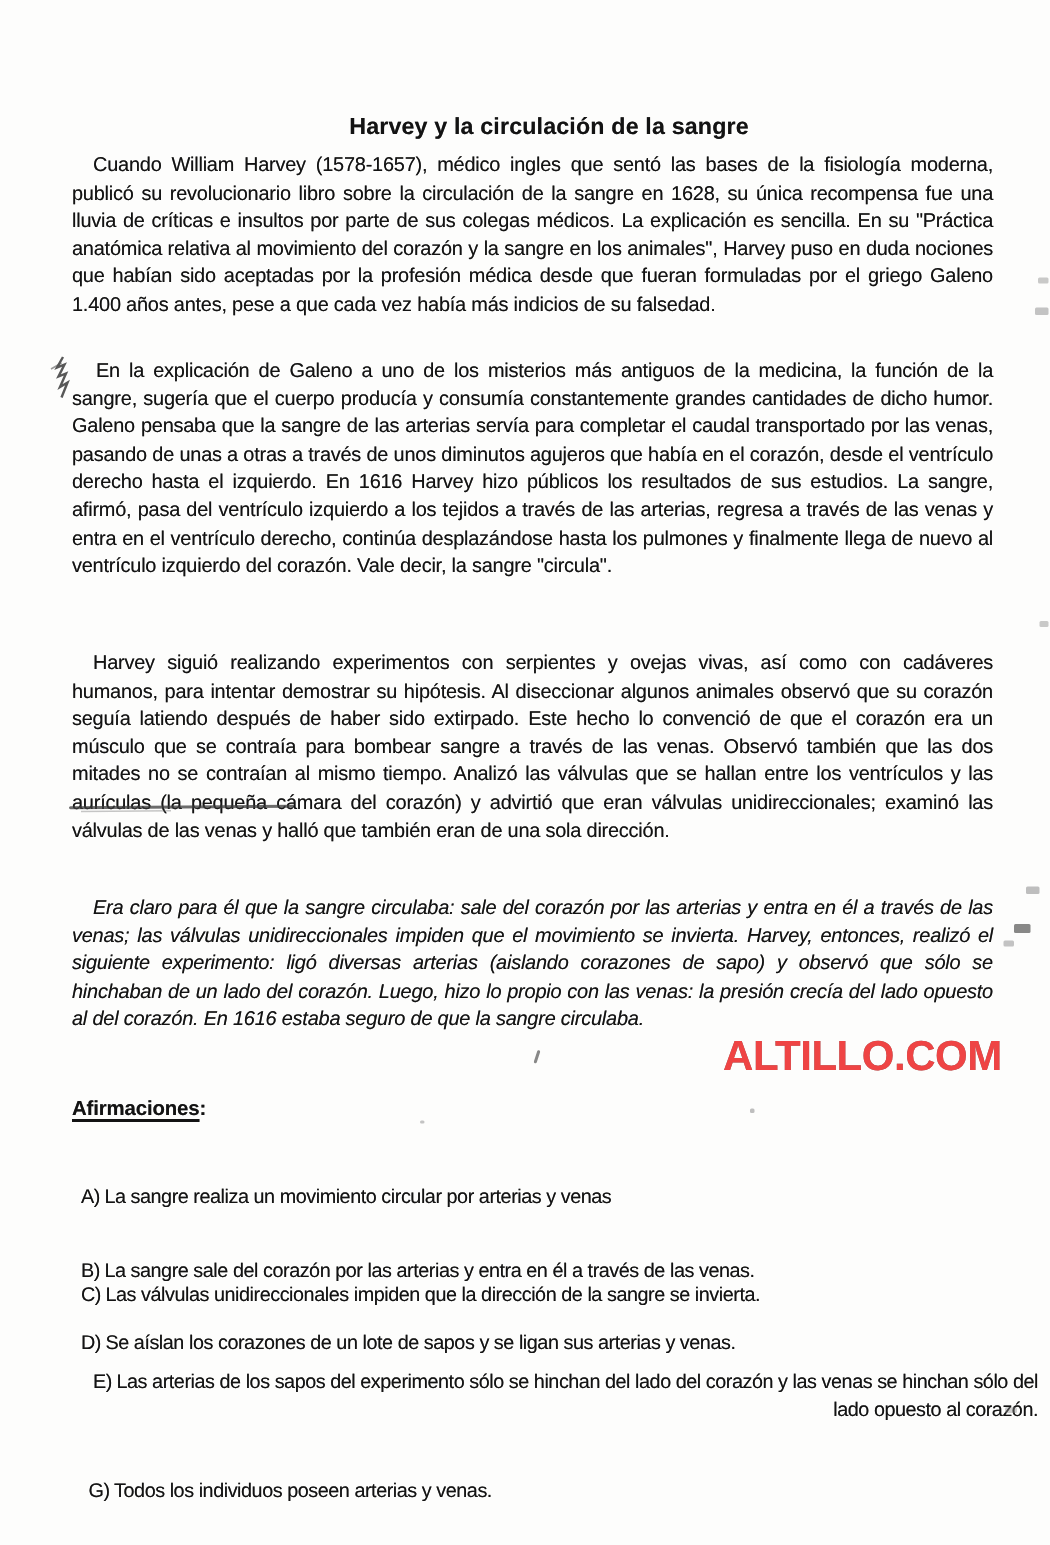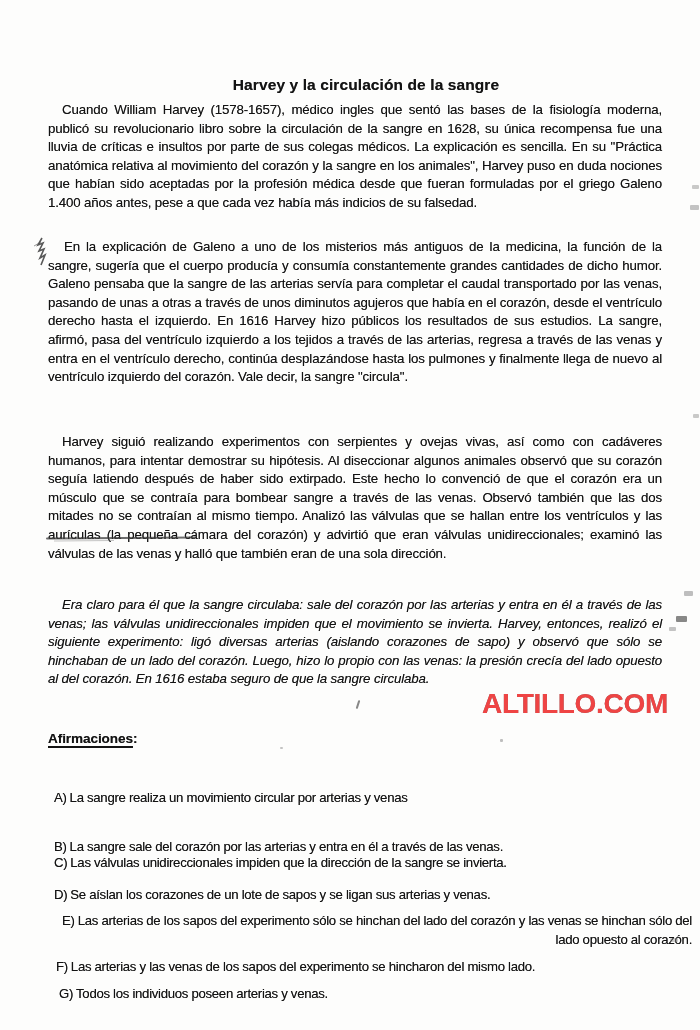--- a/index.html
+++ b/index.html
@@ -104,21 +104,20 @@
   <div class="item item-a"><span class="letter">A)</span><span>La sangre realiza un movimiento circular por arterias y venas</span></div>
 
   <div class="item item-b"><span class="letter">B)</span><span>La sangre sale del corazón por las arterias y entra en él a través de las venas.</span></div>
 
   <div class="item item-d"><span class="letter">D)</span><span>Se aíslan los corazones de un lote de sapos y se ligan sus arterias y venas.</span></div>
 
   <div class="item item-c"><span class="letter">C)</span><span>Las válvulas unidireccionales impiden que la dirección de la sangre se invierta.</span></div>
 
   <div class="item item-e"><span class="letter">E)</span><span>Las arterias de los sapos del experimento sólo se hinchan del lado del corazón y las venas se hinchan sólo del lado opuesto al corazón.</span></div>
 
-  <div class="item item-f"><span class="letter">F)</span><span>Las arterias y las venas de los sapos del experimento se hincharon del mismo lado.</span></div>
 
   <div class="item item-g"><span class="letter">G)</span><span>Todos los individuos poseen arterias y venas.</span></div>
 
   <div class="speck s1"></div>
   <div class="speck s2"></div>
   <div class="speck s3"></div>
   <div class="speck s4"></div>
   <div class="speck s5"></div>
   <div class="speck s6"></div>
   <div class="speck s7"></div>

